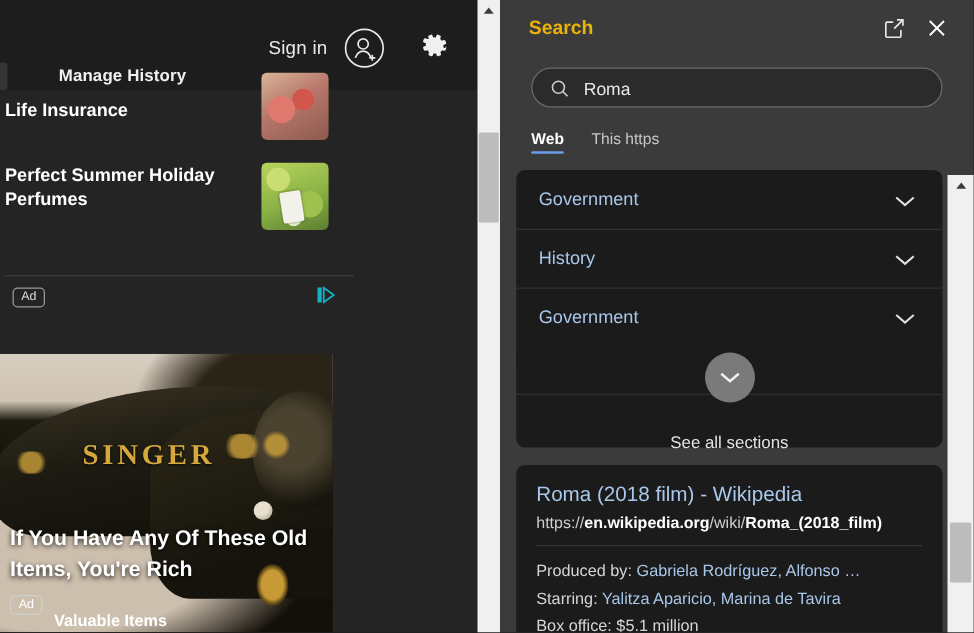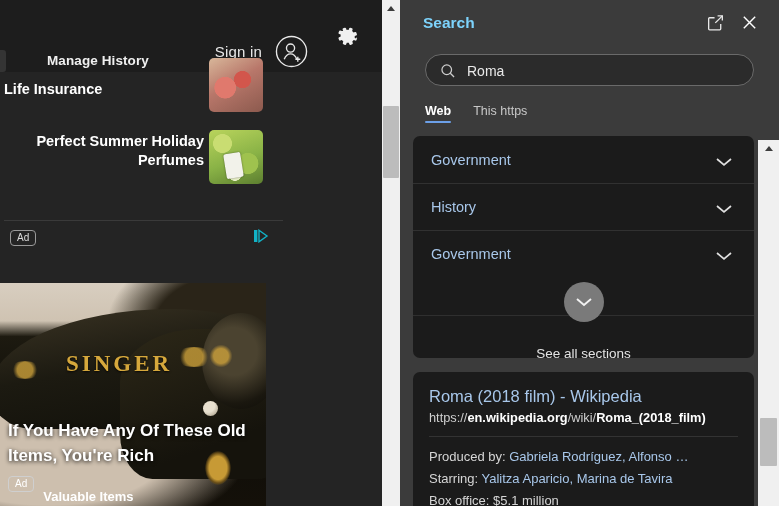--- a/index.html
+++ b/index.html
@@ -14,21 +14,21 @@
   
   .page-left {
     position:absolute; left:0; top:0; width:382px; height:506px;
     background:#242424; overflow:hidden;
   }
   .page-topbar {
     position:absolute; left:0; top:0; width:382px; height:72px;
     background:#1d1d1d;
   }
   .signin-row {
-    position:absolute; right:74px; top:35px;
+    position:absolute; right:74px; top:22px;
     display:flex; align-items:center; gap:13px;
   }
   .signin-label { color:#e8e8e8; font-size:15px; letter-spacing:.2px; }
   .acct-icon { width:33px; height:33px; }
   .gear-icon { position:absolute; right:22px; top:25px; width:24px; height:24px; }
   .manage-history {
     position:absolute; left:47px; top:53px;
     color:#f0f0f0; font-size:13.5px; font-weight:bold; letter-spacing:.1px;
   }
   .left-edge-sliver {
@@ -164,21 +164,21 @@
   }
 
   
   .sidebar {
     position:absolute; left:400px; top:0; width:379px; height:506px;
     background:#3b3b3b;
   }
   .sb-header { position:absolute; left:0; top:0; width:379px; height:46px; }
   .sb-title {
     position:absolute; left:23px; top:14px;
-    color:#7dd3fc; font-size:15.5px; font-weight:bold;
+    color:#eab308; font-size:15.5px; font-weight:bold;
   }
   .sb-open { position:absolute; right:54px; top:13px; width:19px; height:19px; cursor:pointer; }
   .sb-close { position:absolute; right:20px; top:13px; width:19px; height:19px; cursor:pointer; }
 
   .search-box {
     position:absolute; left:25px; top:54px; width:329px; height:32px;
     background:#2b2b2b; border:1px solid #6a6a6a; border-radius:18px;
   }
   .search-glass { position:absolute; left:14px; top:8px; width:16px; height:16px; }
   .search-value {
@@ -296,21 +296,21 @@
       <span class="manage-history">Manage History</span>
     </div>
 
     <div class="ad-block">
 
       <div class="ad-item" style="top:4px;height:62px;">
         <span class="ad-title" style="top:4px;">Life Insurance</span>
         <span class="ad-thumb thumb-a" style="top:-18px;"></span>
       </div>
 
-      <div class="ad-item" style="top:56px;height:82px;text-align:right;">
+      <div class="ad-item" style="top:56px;height:82px;">
         <span class="ad-title" style="top:4px;">Perfect Summer Holiday Perfumes</span>
         <span class="ad-thumb thumb-b" style="top:2px;"></span>
       </div>
 
       <div class="ad-divider"></div>
 
       <div class="ad-footer">
         <span class="ad-pill">Ad</span>
         <span class="adchoice">
           <svg viewBox="0 0 16 14" width="16" height="14">

